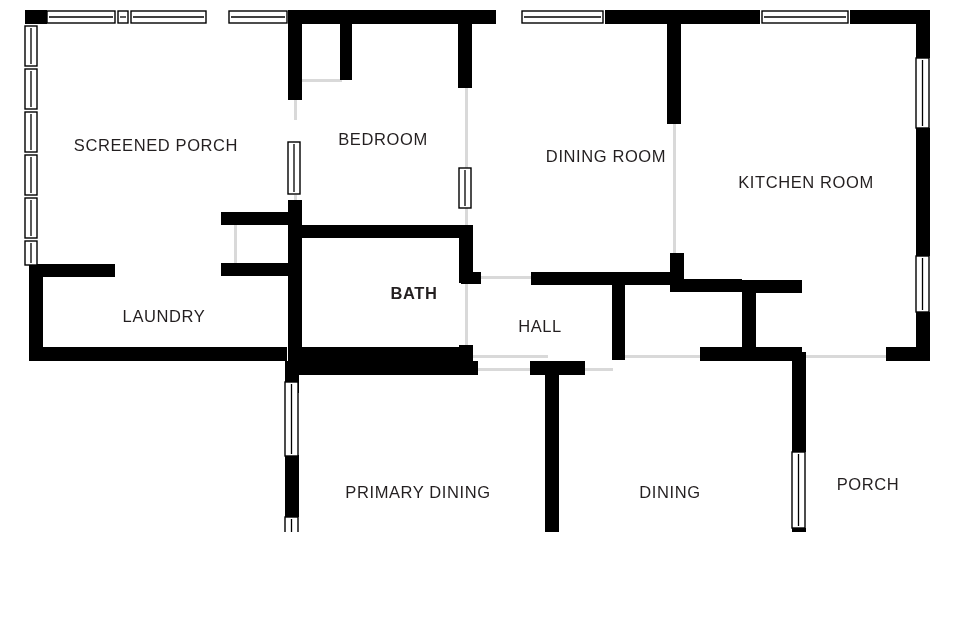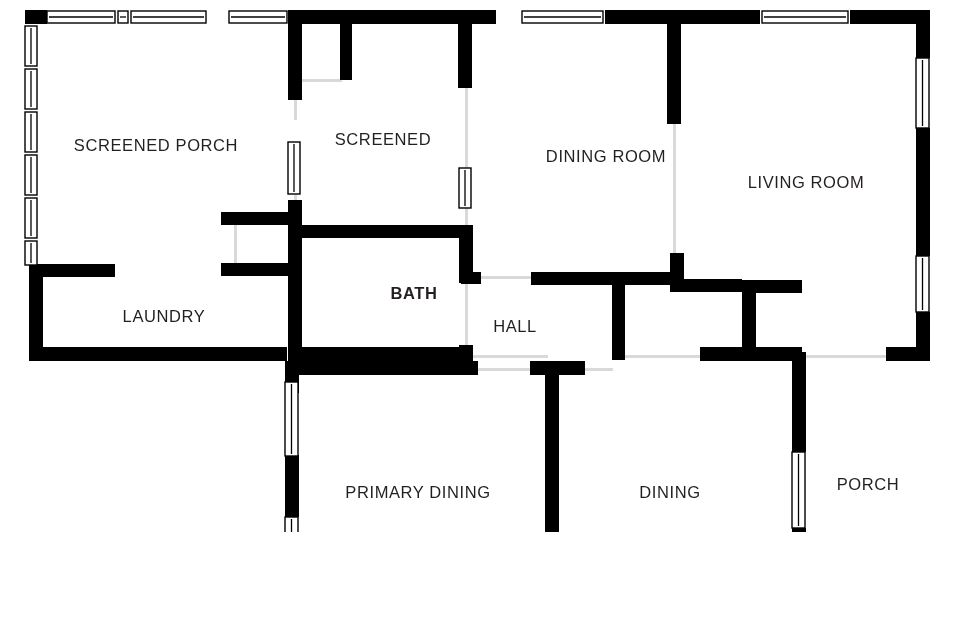--- a/index.html
+++ b/index.html
@@ -185,23 +185,23 @@
           <line x1="442" y1="618.5" x2="518" y2="618.5" stroke="#000000" stroke-width="1.3"></line>
         </g>
         <g>
           <rect x="640" y="612" width="80" height="13" fill="#ffffff" stroke="#000000" stroke-width="1.4"></rect>
           <line x1="642" y1="618.5" x2="718" y2="618.5" stroke="#000000" stroke-width="1.3"></line>
         </g>
       </g>
   </svg>
   <div id="label-layer">
       <div class="room-label" style="left: 156px; top: 145px;">SCREENED PORCH</div>
-      <div class="room-label" style="left: 383px; top: 139px;">SCREENED</div>
+      <div class="room-label" style="left: 383px; top: 139px;">BEDROOM</div>
       <div class="room-label" style="left: 570px; top: 156px; margin-left: 36px;">DINING ROOM</div>
-      <div class="room-label" style="left: 806px; top: 182px;">LIVING ROOM</div>
+      <div class="room-label" style="left: 806px; top: 182px;">KITCHEN ROOM</div>
       <div class="room-label" style="left: 164px; top: 316px;">LAUNDRY</div>
       <div class="room-label" style="left: 414px; top: 293px; font-weight: bold;">BATH</div>
-      <div class="room-label" style="left: 515px; top: 326px; text-align: right;">HALL</div>
+      <div class="room-label" style="left: 540px; top: 326px; text-align: right;">HALL</div>
       <div class="room-label" style="left: 418px; top: 492px;">PRIMARY DINING</div>
       <div class="room-label" style="left: 670px; top: 492px;">DINING</div>
       <div class="room-label" style="left: 868px; top: 484px;">PORCH</div>
     </div>
 </div>
 
 </body></html>

